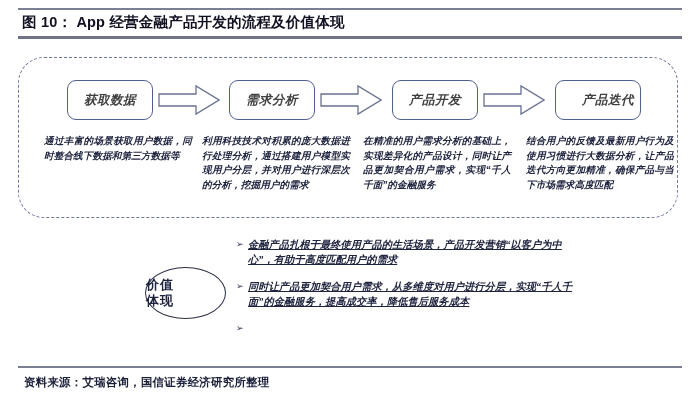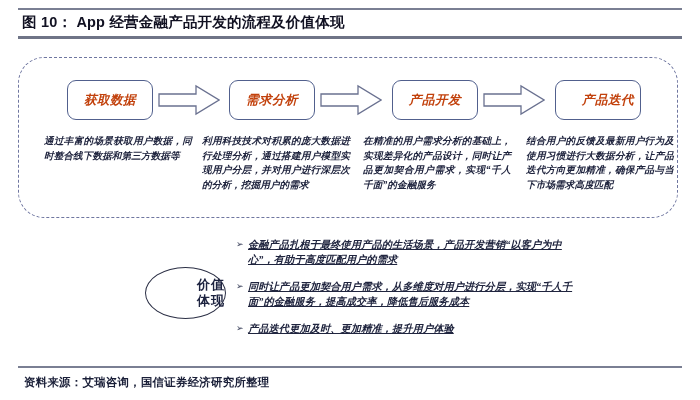--- a/index.html
+++ b/index.html
@@ -69,21 +69,21 @@
     box-sizing: border-box;
     display: flex;
     align-items: center;
     justify-content: center;
   }
   .stage-box .stage-label {
     font-family: "Liberation Serif", "DejaVu Serif", serif;
     font-style: italic;
     font-weight: bold;
     font-size: 12.5px;
-    color: #c2410c;
+    color: #404040;
     letter-spacing: 0.5px;
     white-space: nowrap;
     text-align: center;
   }
   .box-1 { left: 67px;  top: 80px; }
   .box-2 { left: 229px; top: 80px; }
   .box-3 { left: 392px; top: 80px; }
   .box-4 { left: 555px; top: 80px; padding-left: 20px; }
 
   
@@ -123,21 +123,21 @@
     left: 145px;
     top: 267px;
     width: 81px;
     height: 52px;
     border: 1.3px solid #2b2f45;
     border-radius: 50%;
     box-sizing: border-box;
     background: #ffffff;
     display: flex;
     flex-direction: column;
-    align-items: flex-end;
+    align-items: flex-start;
     justify-content: center;
   }
   .value-ellipse .ve-line {
     font-family: "Liberation Serif", "DejaVu Serif", serif;
     font-weight: bold;
     font-size: 13px;
     line-height: 16px;
     color: #1d2340;
     letter-spacing: 1px;
   }
@@ -247,18 +247,17 @@
   <div class="bullet-item">
     <span class="bullet-marker">➢</span>
     <span class="bullet-text">金融产品扎根于最终使用产品的生活场景，产品开发营销“以客户为中心”，有助于高度匹配用户的需求</span>
   </div>
   <div class="bullet-item">
     <span class="bullet-marker">➢</span>
     <span class="bullet-text">同时让产品更加契合用户需求，从多维度对用户进行分层，实现“千人千面”的金融服务，提高成交率，降低售后服务成本</span>
   </div>
   <div class="bullet-item">
     <span class="bullet-marker">➢</span>
-    <span class="bullet-text">产品迭代更加及时、更加精准，提升用户体验</span>
   </div>
 </div>
 
 <div class="footer-rule"></div>
 <div class="footer-source">资料来源：艾瑞咨询，国信证券经济研究所整理</div>
 
 </body></html>

